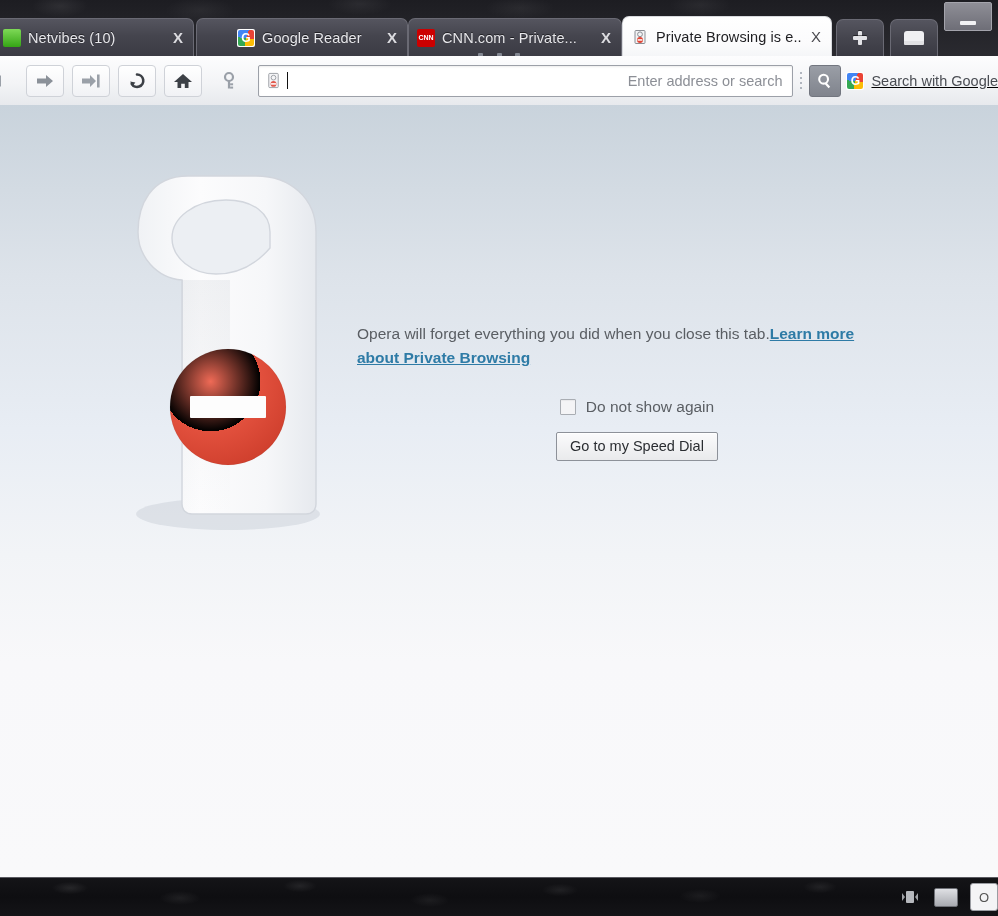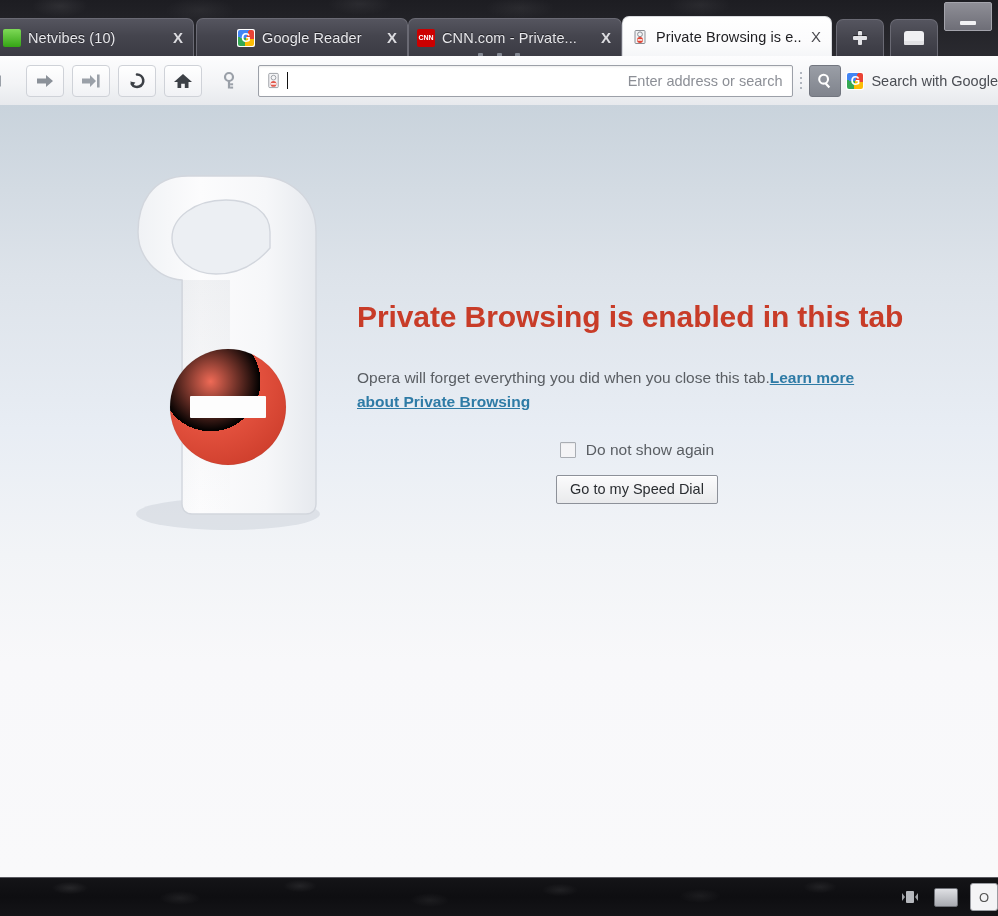--- a/index.html
+++ b/index.html
@@ -109,21 +109,21 @@
     display:flex;align-items:center;justify-content:space-between;
   }
   .tabgrip span{width:5px;height:5px;border-radius:1px;background:#9aa0ab;opacity:.75;
      box-shadow:0 1px 0 rgba(255,255,255,.8);}
 
   
   .toolbar{
     position:absolute;left:0;top:56px;width:998px;height:49px;
     background:linear-gradient(180deg,#fdfdfe 0%,#f3f4f6 55%,#e7e9ed 100%);
     border-bottom:1px solid #b9bcc2;
-    display:flex;align-items:center;
+    display:flex;align-items:center;text-decoration:underline;
   }
   .navbtn{
     width:36px;height:30px;margin-left:8px;flex:0 0 36px;
     border:1px solid #cfd2d8;border-radius:4px;
     background:linear-gradient(180deg,#ffffff,#f1f2f5);
     display:flex;align-items:center;justify-content:center;
     box-shadow:0 1px 0 rgba(255,255,255,.9) inset;
   }
   .navbtn.flat{border-color:transparent;background:transparent;box-shadow:none;}
   .navbtn svg{display:block;}
@@ -397,21 +397,20 @@
 
         <path d="M62 120 L62 344 C62 350 66 354 72 354 L110 354 L110 120 Z" fill="url(#shd)" opacity=".45"></path>
 
         <circle cx="108" cy="247" r="58" fill="url(#sg)"></circle>
         <circle cx="108" cy="247" r="58" fill="none" stroke="rgba(0,0,0,.05)" stroke-width="1"></circle>
         <rect x="70" y="236" width="76" height="22" rx="1" fill="#fdfdfd"></rect>
       </svg>
     </div>
 
     <div class="content">
-      <h1 class="headline">Private Browsing is enabled in this tab</h1>
 
       <p class="blurb">
         <span>Opera will forget everything you did when you close this tab.</span><a href="#">Learn more about Private Browsing</a>
       </p>
 
       <div class="actions">
         <label class="chk">
           <span class="chkbox"></span>
           <span class="chklabel">Do not show again</span>
         </label>

